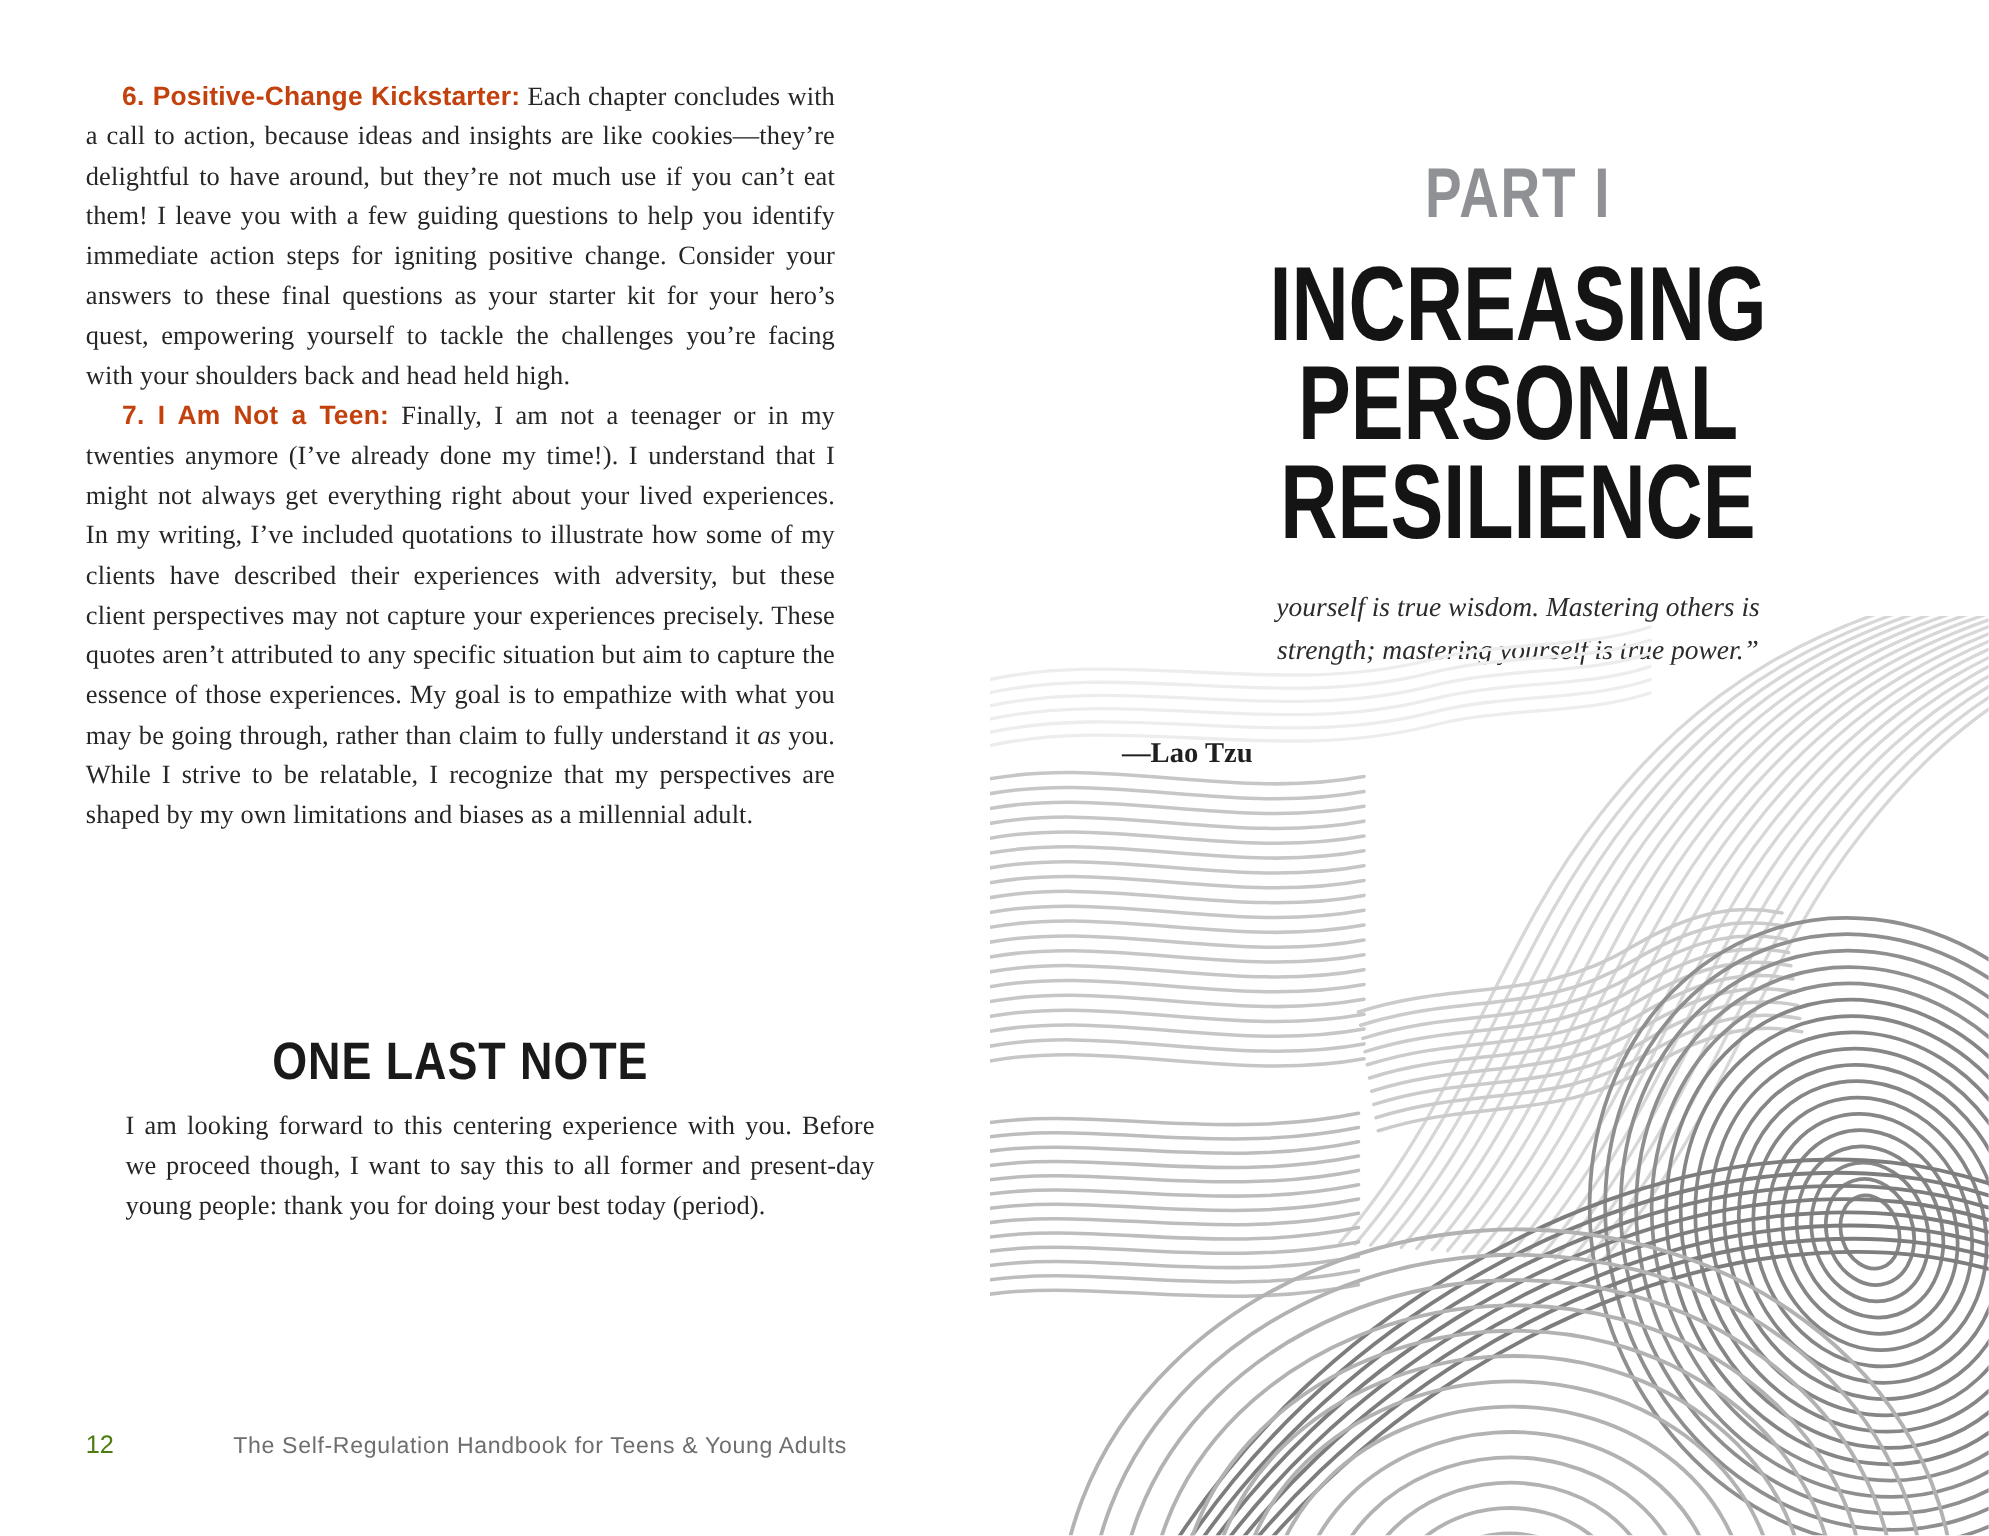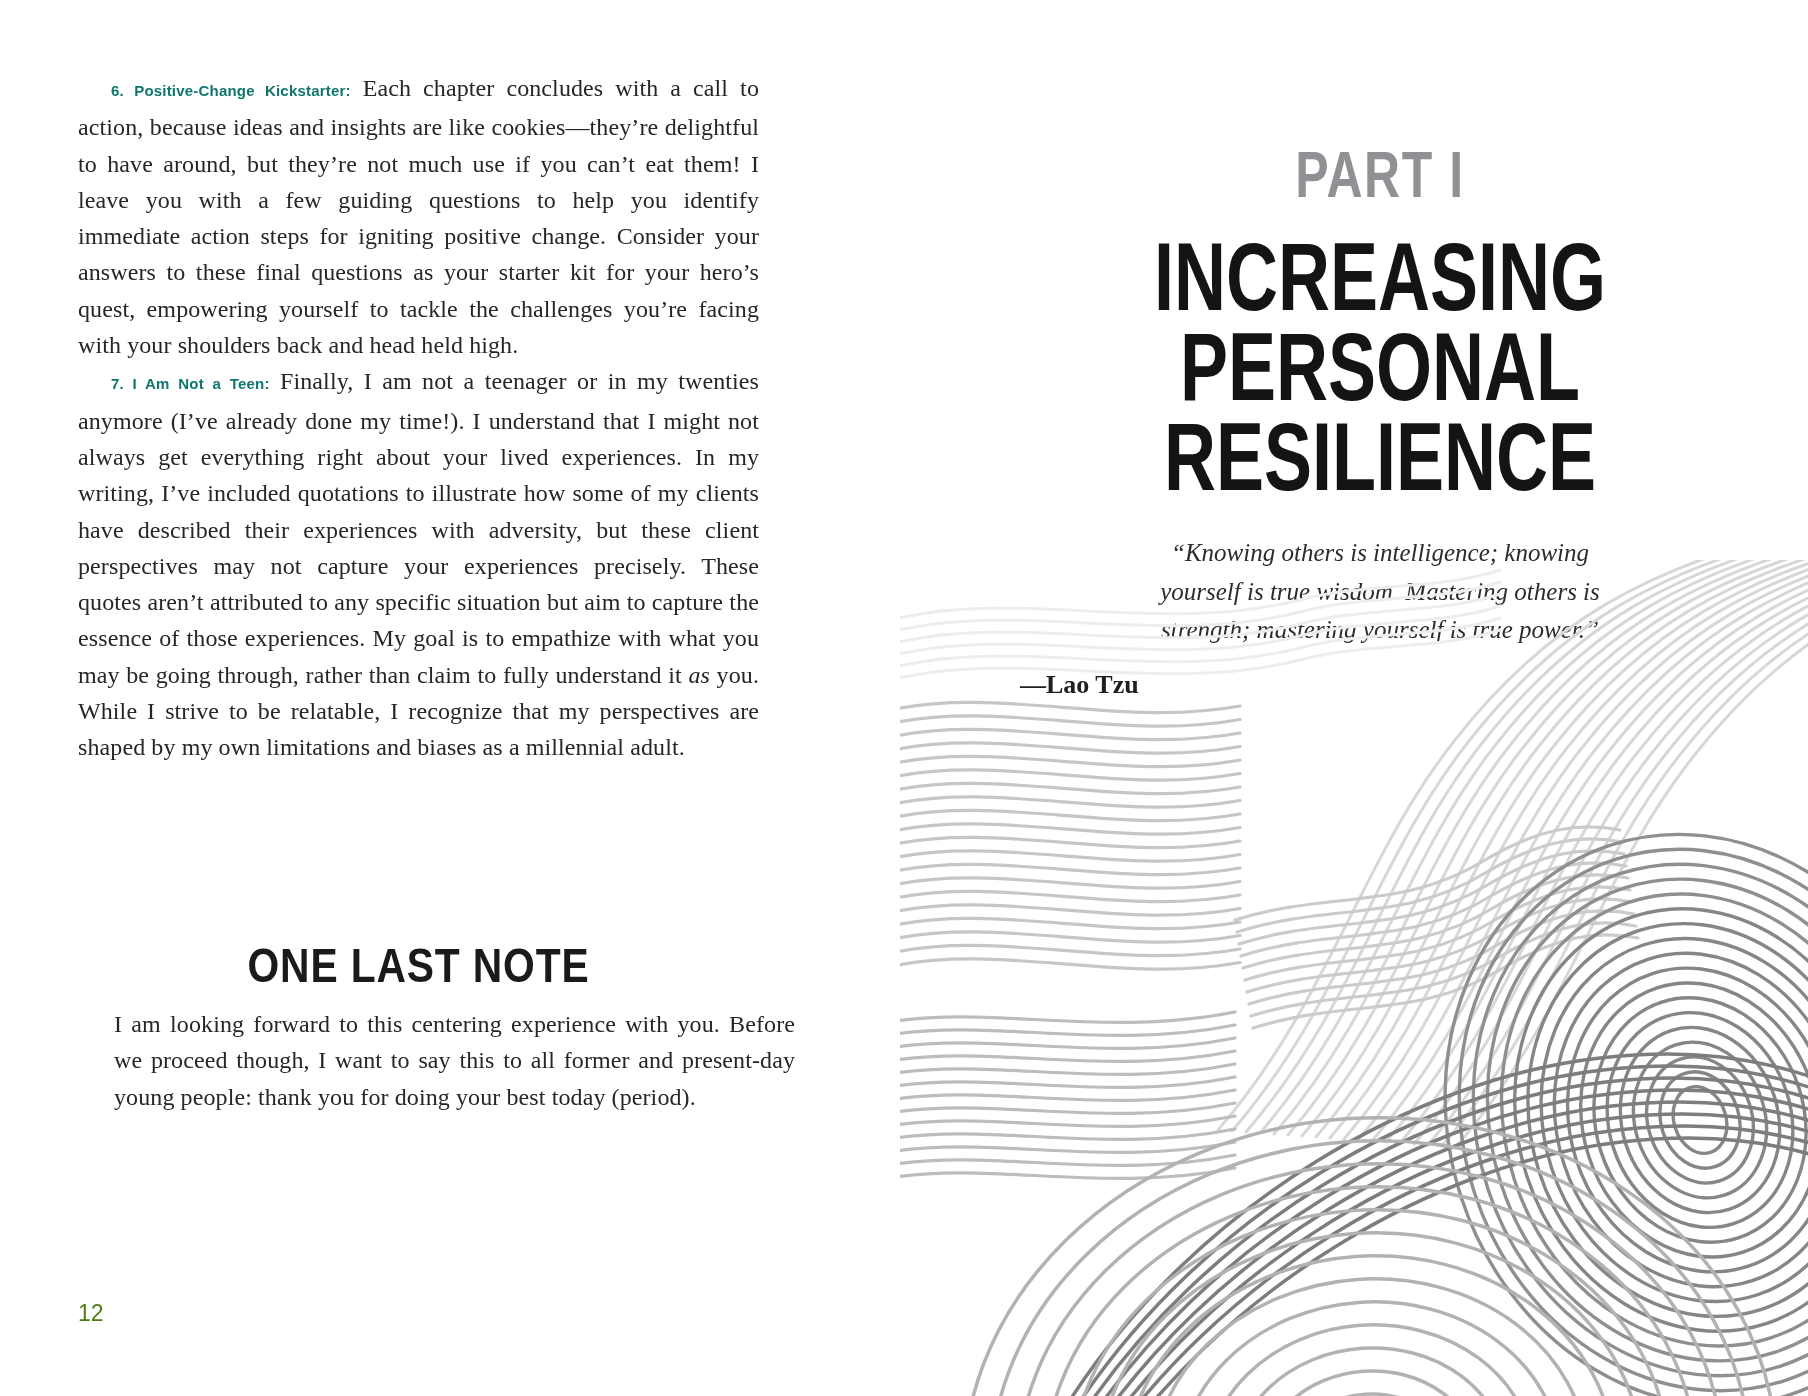--- a/index.html
+++ b/index.html
@@ -5,21 +5,21 @@
   html,body{margin:0;padding:0;background:#ffffff;}
   body{width:1808px;height:1396px;position:relative;overflow:hidden;
        font-family:"Liberation Serif",serif;color:#262626;}
 
   
   .left-col{position:absolute;left:78px;top:70px;width:681px;}
   .body-par{margin:0;font-size:24px;line-height:36.3px;text-align:justify;
             color:#262626;letter-spacing:0.1px;}
   .body-par.indent{text-indent:33px;}
   .lead-in{font-family:"Liberation Sans",sans-serif;font-weight:bold;
-           font-size:15px;letter-spacing:0.2px;color:#0f766e;}
+           font-size:24px;letter-spacing:0.2px;color:#c2410c;}
   .section-heading{position:absolute;left:78px;top:938px;width:681px;margin:0;
            text-align:center;font-family:"Liberation Sans",sans-serif;
            font-weight:bold;font-size:48px;color:#1a1a1a;letter-spacing:1px;
            transform:scaleX(0.85);transform-origin:center;}
   .closing-par{position:absolute;left:78px;top:1006px;width:681px;margin-left:36px;}
   .footer{position:absolute;left:0;top:1298px;width:900px;height:40px;}
   .pagenum{position:absolute;left:78px;top:2px;
            font-family:"Liberation Sans",sans-serif;font-size:23px;color:#4d7c0f;}
   .running-title{position:absolute;left:212px;top:5px;white-space:nowrap;
            font-family:"Liberation Sans",sans-serif;font-size:21px;
@@ -54,35 +54,35 @@
 
       <p class="body-par indent"><span class="lead-in">7. I Am Not a Teen:</span><span> Finally, I am not a teenager or in my twenties anymore (I’ve already done my time!). I understand that I might not always get everything right about your lived experiences. In my writing, I’ve included quotations to illustrate how some of my clients have described their experiences with adversity, but these client perspectives may not capture your experiences precisely. These quotes aren’t attributed to any specific situation but aim to capture the essence of those experiences. My goal is to empathize with what you may be going through, rather than claim to fully understand it </span><em>as</em><span> you. While I strive to be relatable, I recognize that my perspectives are shaped by my own limitations and biases as a millennial adult.</span></p>
     </div>
 
     <h2 class="section-heading">ONE LAST NOTE</h2>
 
     <p class="body-par closing-par">I am looking forward to this centering experience with you. Before we proceed though, I want to say this to all former and present-day young people: thank you for doing your best today (period).</p>
 
     <div class="footer">
       <span class="pagenum">12</span>
+      <span class="running-title">The Self-Regulation Handbook for Teens &amp; Young Adults</span>
     </div>
   </section>
 
   <section>
 
     <div class="part-label">PART I</div>
 
     <h1 class="part-title">
       <div>INCREASING</div>
       <div>PERSONAL</div>
       <div>RESILIENCE</div>
     </h1>
 
     <div class="quote">
-      <div>“Knowing others is intelligence; knowing</div>
       <div>yourself is true wisdom. Mastering others is</div>
       <div>strength; mastering yourself is true power.”</div>
     </div>
 
     <div class="attribution">—Lao Tzu</div>
 
     <svg id="wave-art" viewBox="0 0 908 836" preserveAspectRatio="none" xmlns="http://www.w3.org/2000/svg">
         <g fill="none" stroke="#ededed" stroke-width="3" stroke-linecap="round">
           <path d="M -10 60 C 120 28 260 75 400 40 C 470 22 540 30 600 10" transform="translate(0,0)"></path>
           <path d="M -10 60 C 120 28 260 75 400 40 C 470 22 540 30 600 10" transform="translate(0,12)"></path>

